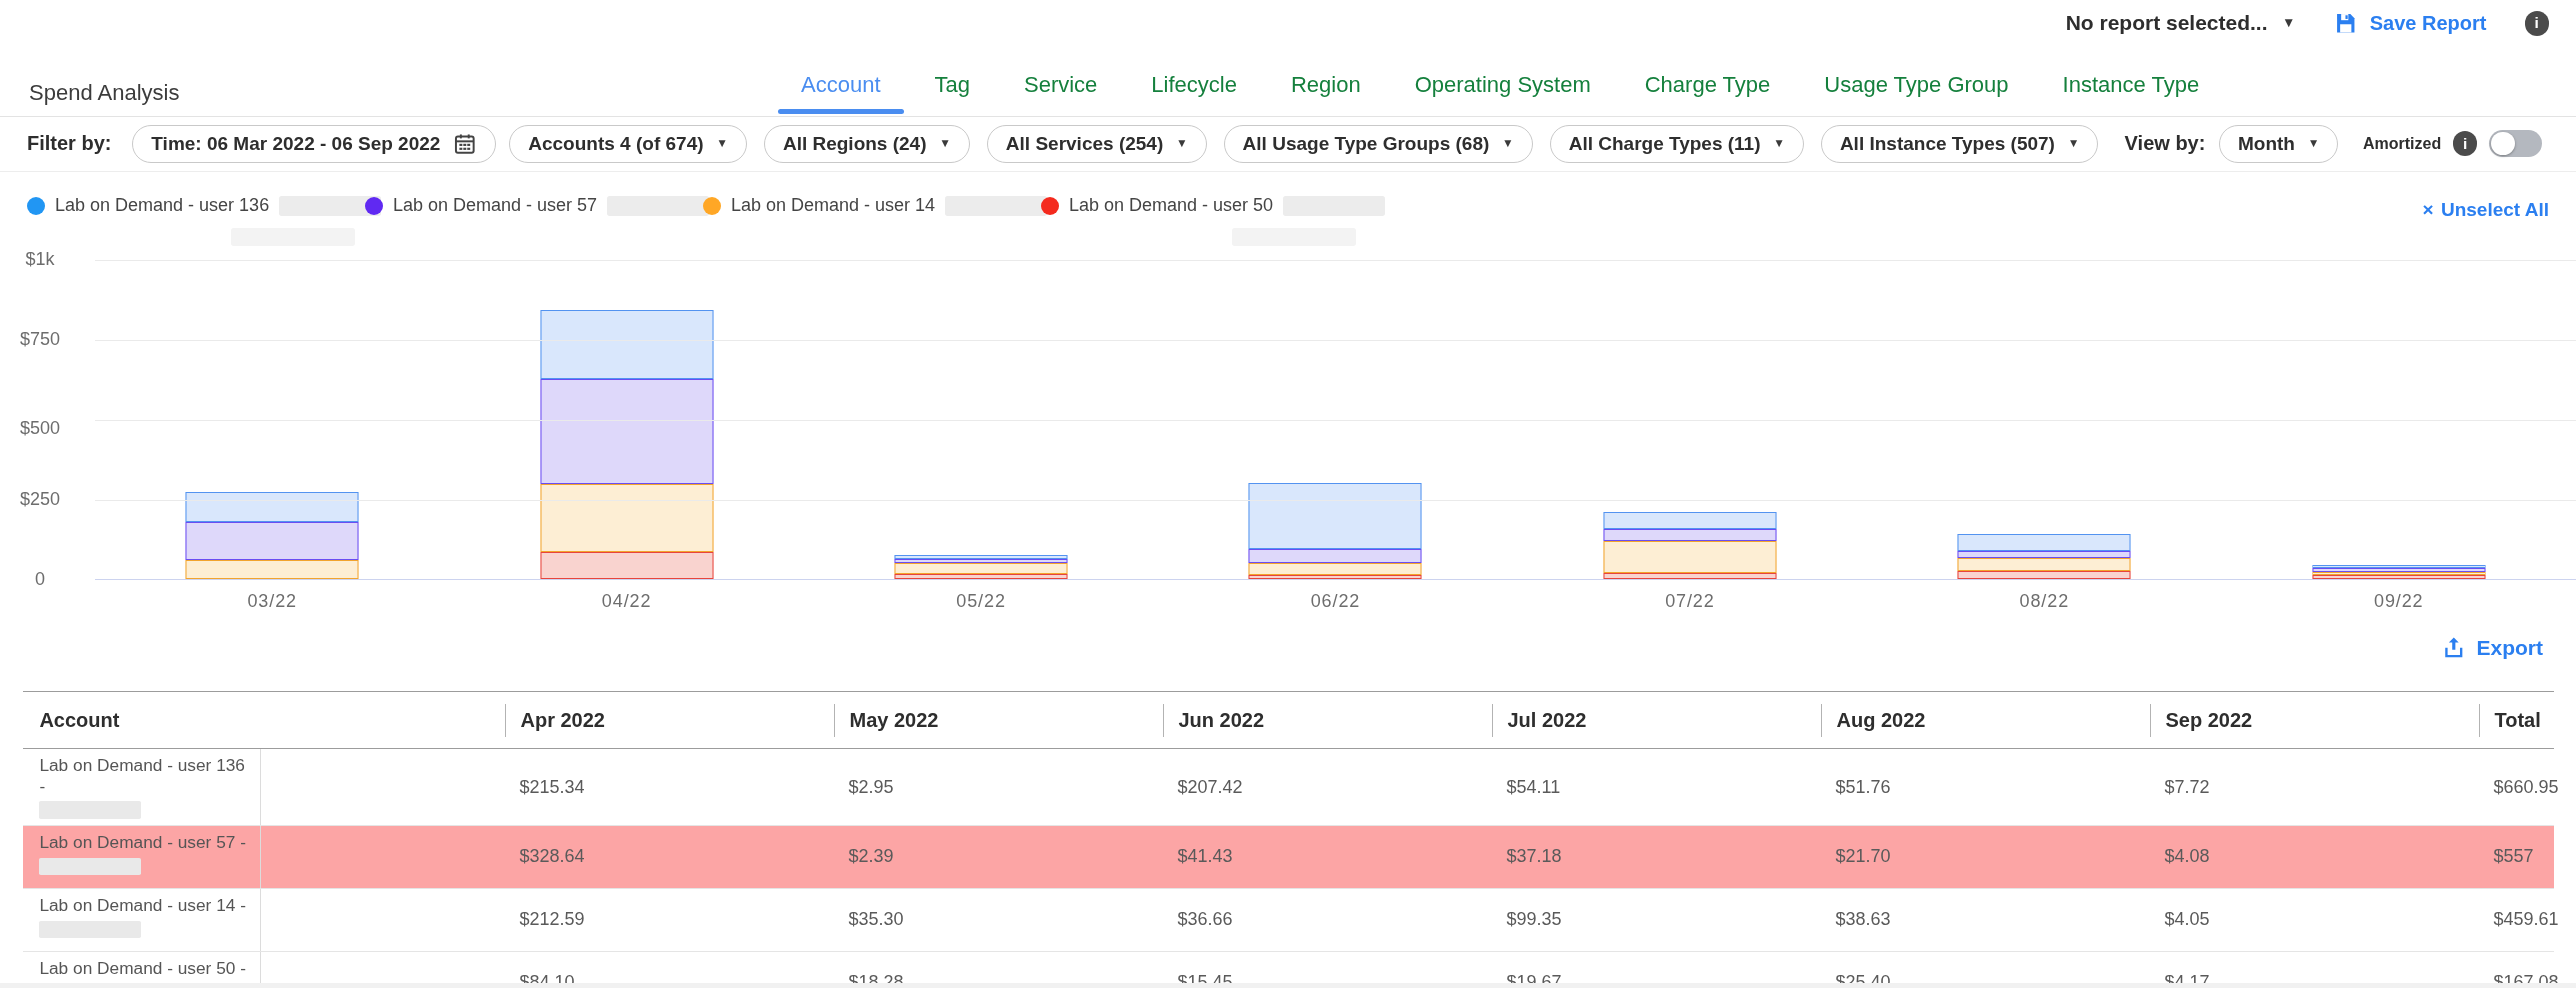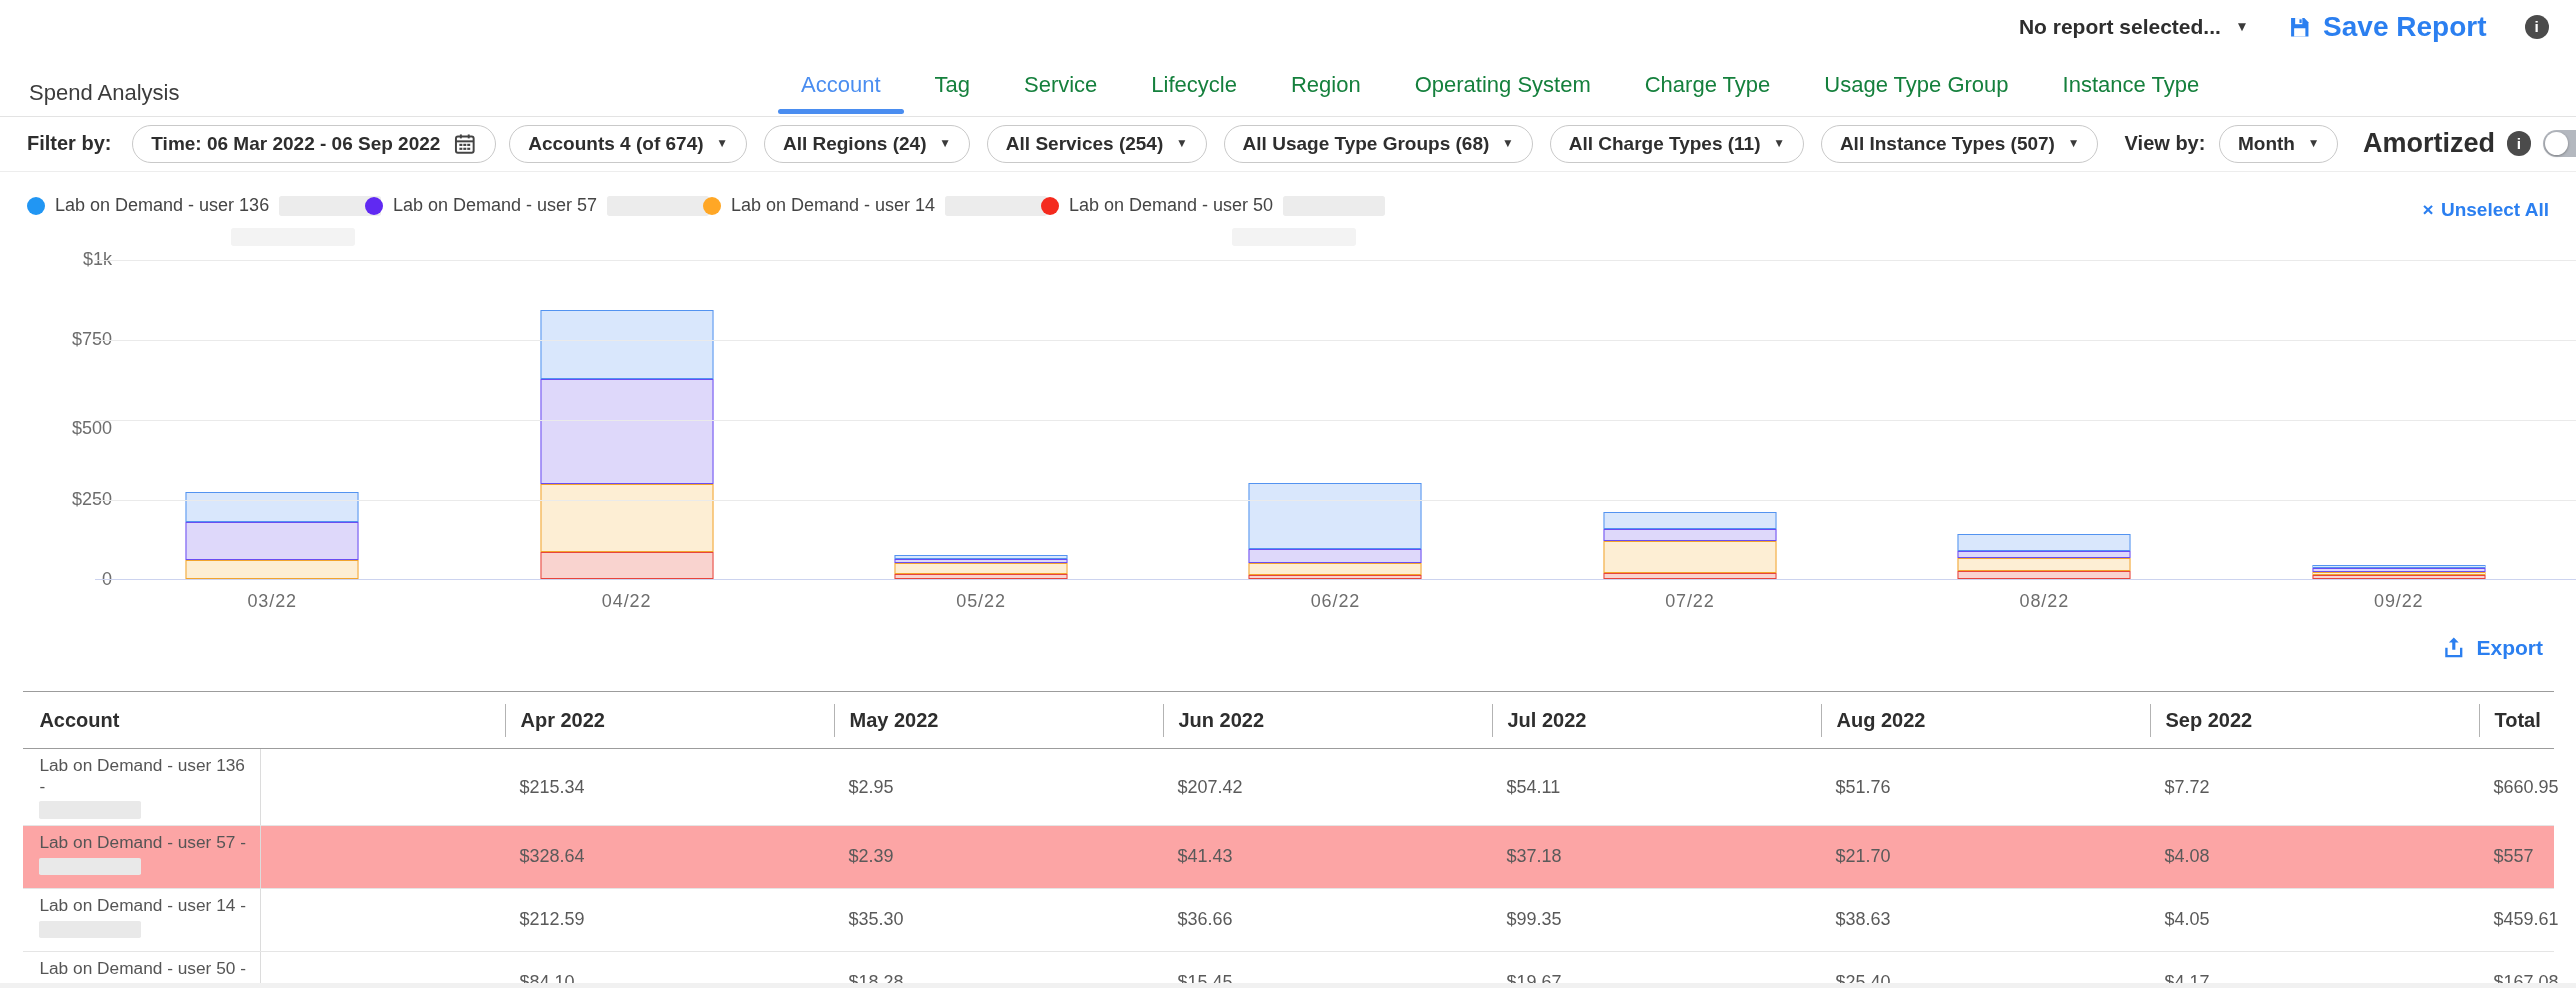--- a/index.html
+++ b/index.html
@@ -4,54 +4,54 @@
 <style>
   html,body{margin:0;padding:0;overflow:hidden;}
   body{
     width:2576px;height:989px;position:relative;background:#fff;
     font-family:"Liberation Sans",sans-serif;color:#333;
   }
   
   .topbar{position:absolute;top:11px;right:27px;display:flex;align-items:center;gap:38px;}
   .report-selector{display:flex;align-items:center;gap:14.5px;font-size:21px;font-weight:bold;color:#2e2e2e;cursor:pointer;}
   .caret{font-size:13.6px;color:#3a3a3a;line-height:1;}
-  .save-report{display:flex;align-items:center;gap:11.8px;font-size:28px;font-weight:bold;color:#2b7ff0;cursor:pointer;}
+  .save-report{display:flex;align-items:center;gap:11.8px;font-size:20px;font-weight:bold;color:#2b7ff0;cursor:pointer;}
   .info-icon{width:24.5px;height:24.5px;border-radius:50%;background:#4b4b4b;color:#fff;
     display:inline-flex;align-items:center;justify-content:center;font-size:15.5px;font-weight:bold;flex:none;}
   
   .header-band{position:absolute;top:53px;left:0;right:0;height:63px;border-bottom:0.9px solid #e3e3e3;}
   .page-title{position:absolute;left:29px;top:27px;font-size:22px;color:#3c3c3c;}
   .tabs{position:absolute;left:774px;top:0;height:63px;display:flex;}
   .tab{position:relative;display:flex;align-items:center;padding:0 27px;font-size:22px;color:#15803d;cursor:pointer;white-space:nowrap;}
   .tab.active{color:#4a8df0;}
   .tab.active::after{content:"";position:absolute;left:3.6px;right:3.6px;bottom:1.8px;height:5.5px;background:#4a8df0;border-radius:3.6px;}
   
   .filterbar{position:absolute;top:116px;left:0;right:0;height:56px;border-bottom:0.9px solid #ededed;
     display:flex;align-items:center;padding:0 27px;gap:13.6px;box-sizing:border-box;}
   .filter-label{font-size:20px;font-weight:bold;color:#2e2e2e;margin-right:7.3px;white-space:nowrap;}
   .pill{height:38px;border:1.8px solid #c9c9c9;border-radius:21px;background:#fff;display:flex;align-items:center;
     gap:12.7px;padding:0 18px;font-size:19px;font-weight:bold;color:#2e2e2e;white-space:nowrap;cursor:pointer;box-sizing:border-box;}
   .pill .caret{font-size:11.8px;}
   .viewby-label{font-size:20px;font-weight:bold;color:#2e2e2e;margin-left:12.7px;white-space:nowrap;}
   .amortized{display:flex;align-items:center;gap:11.8px;margin-left:11px;}
-  .amortized-label{font-size:27px;font-weight:bold;color:#2e2e2e;white-space:nowrap;}
+  .amortized-label{font-size:16px;font-weight:bold;color:#2e2e2e;white-space:nowrap;}
   .toggle{width:53px;height:27px;border-radius:14.5px;background:#b4b8bf;position:relative;cursor:pointer;flex:none;}
   .toggle .knob{position:absolute;left:1.8px;top:1.8px;width:23.6px;height:23.6px;border-radius:50%;background:#fff;box-shadow:0 0.9px 2.7px rgba(0,0,0,.35);}
   
   .legend-band{position:absolute;top:195px;left:27px;right:27px;height:60px;}
   .legend-items{display:flex;}
   .legend-item{position:relative;width:338px;display:flex;align-items:center;gap:10px;flex:none;}
   .legend-dot{width:18px;height:18px;border-radius:50%;flex:none;}
   .legend-label{font-size:18px;color:#454545;white-space:nowrap;}
   .redact{background:#ececec;border-radius:2.7px;height:20px;width:102px;flex:none;}
   .redact2{position:absolute;top:33px;left:204px;background:#f3f3f3;border-radius:2.7px;height:18px;width:124px;}
   .unselect-all{position:absolute;top:3.6px;right:0;color:#2b7ff0;font-size:19px;font-weight:bold;cursor:pointer;display:flex;gap:7.3px;align-items:center;}
   
   .chart{position:absolute;top:260px;left:0;right:0;height:320px;}
-  .ylabel{position:absolute;left:0;width:80px;text-align:right;font-size:18px;color:#6d6d6d;padding-left:32px;}
+  .ylabel{position:absolute;left:0;width:80px;text-align:center;font-size:18px;color:#6d6d6d;}
   .plot{position:absolute;left:95px;right:0;top:0;bottom:0;border-bottom:1.8px solid #ccd3ef;}
   .gridline{position:absolute;left:0;right:0;height:0.9px;background:#eaeaea;}
   .slots{position:absolute;left:0;right:0;top:0;bottom:0;display:flex;}
   .slot{flex:1;position:relative;}
   .bar{position:absolute;bottom:0;left:50%;transform:translateX(-50%);width:173px;display:flex;flex-direction:column-reverse;}
   .seg{box-sizing:border-box;border-width:1.8px;border-style:solid;width:100%;}
   .xlabels{position:absolute;left:95px;right:0;top:591px;display:flex;}
   .xlabel{flex:1;text-align:center;font-size:18px;color:#6d6d6d;letter-spacing:0.9px;}
   
   .export-row{position:absolute;top:636px;right:33px;display:flex;align-items:center;gap:11px;

